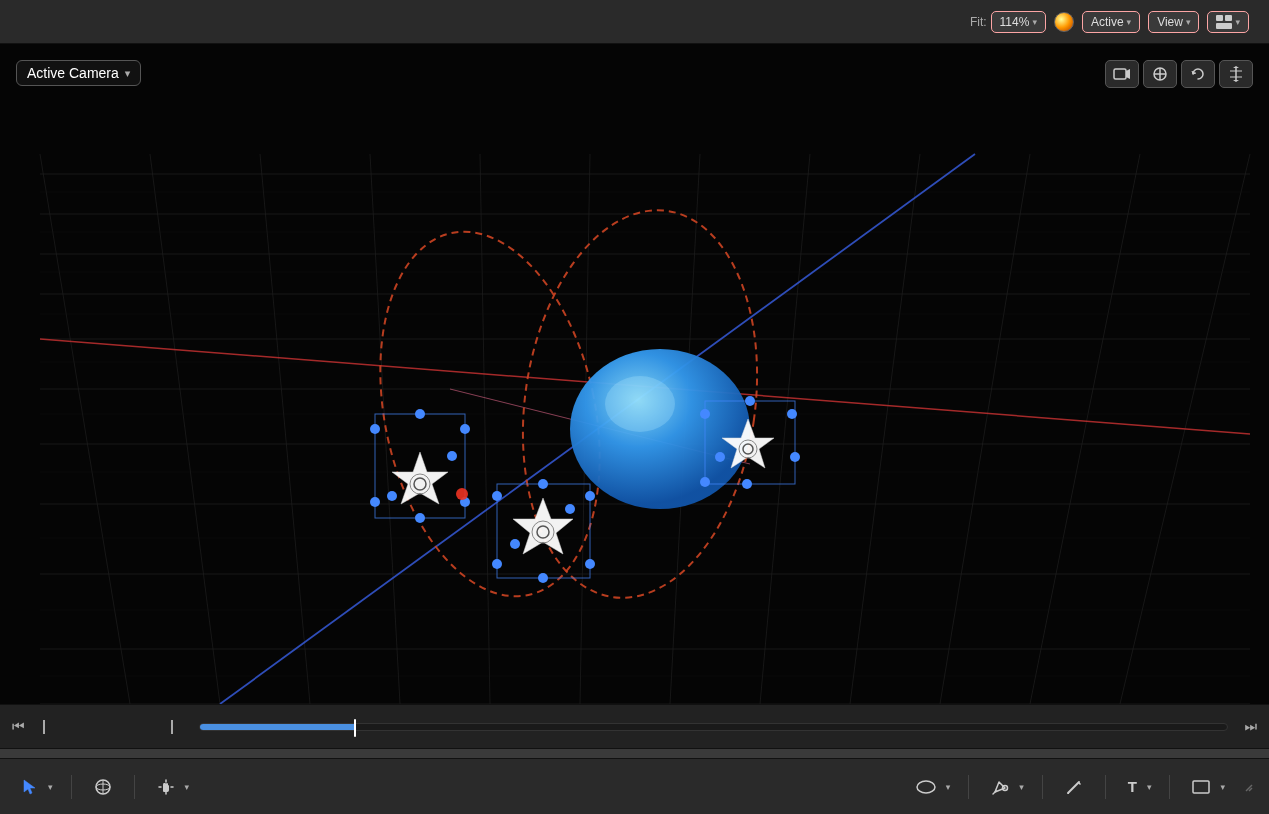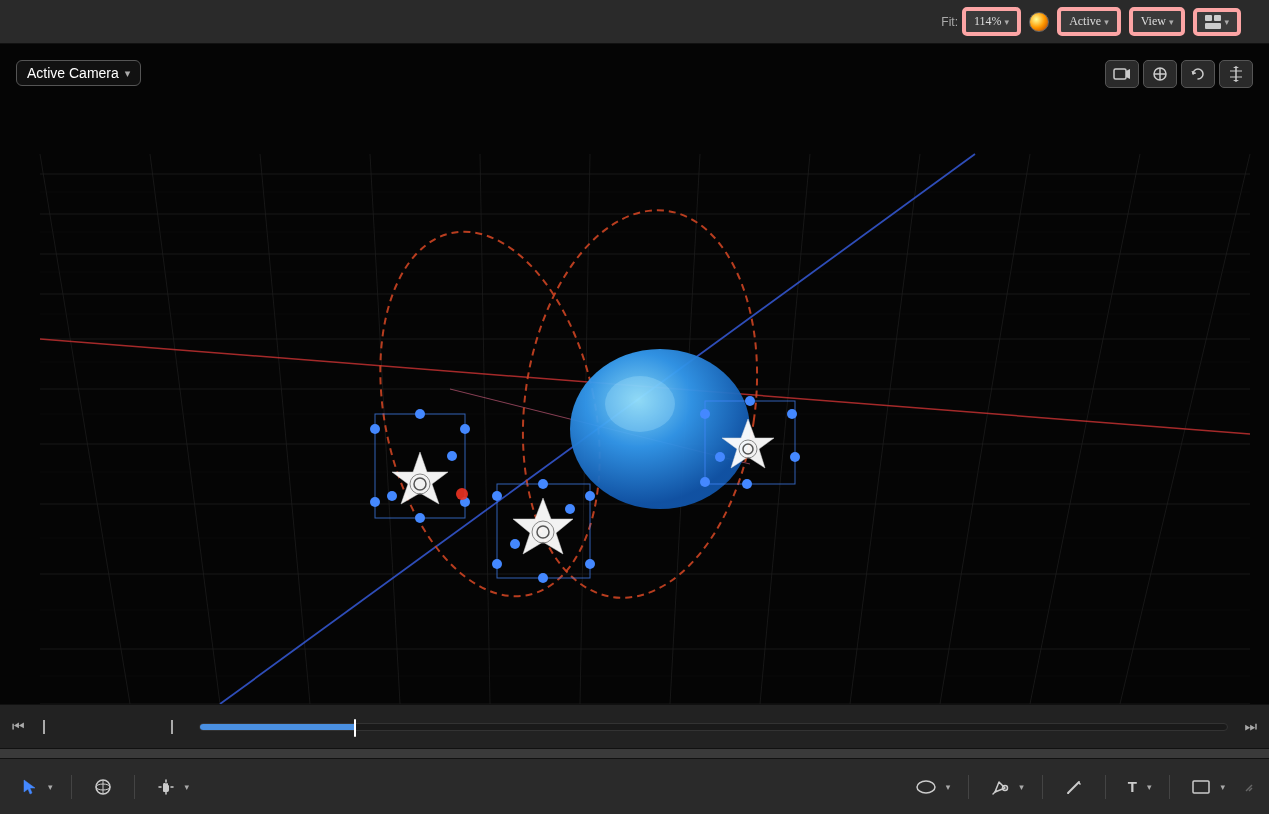--- a/index.html
+++ b/index.html
@@ -12,42 +12,41 @@
       color: #fff;
     }
 
     
     #top-toolbar {
       height: 44px;
       background: #2a2a2a;
       display: flex;
       align-items: center;
       justify-content: flex-end;
-      padding: 0 28px;
+      padding: 0 20px;
       border-bottom: 1px solid #111;
       gap: 8px;
     }
     .toolbar-group {
       display: flex;
       align-items: center;
       gap: 4px;
     }
     .toolbar-btn {
       background: #3a3a3a;
-      border: 4px solid #fca5a5;
+      border: 1px solid #fca5a5;
       border-radius: 5px;
       color: #ddd;
       font-size: 12px;
       padding: 3px 8px;
       cursor: pointer;
       display: flex;
       align-items: center;
       gap: 3px;
       white-space: nowrap;
-      font-family: Liberation Serif, serif;
     }
     .color-sphere {
       width: 20px;
       height: 20px;
       border-radius: 50%;
       background: radial-gradient(circle at 35% 35%, #ff9, #f90, #a30);
       border: 1px solid #666;
     }
     .chevron-down {
       font-size: 9px;

